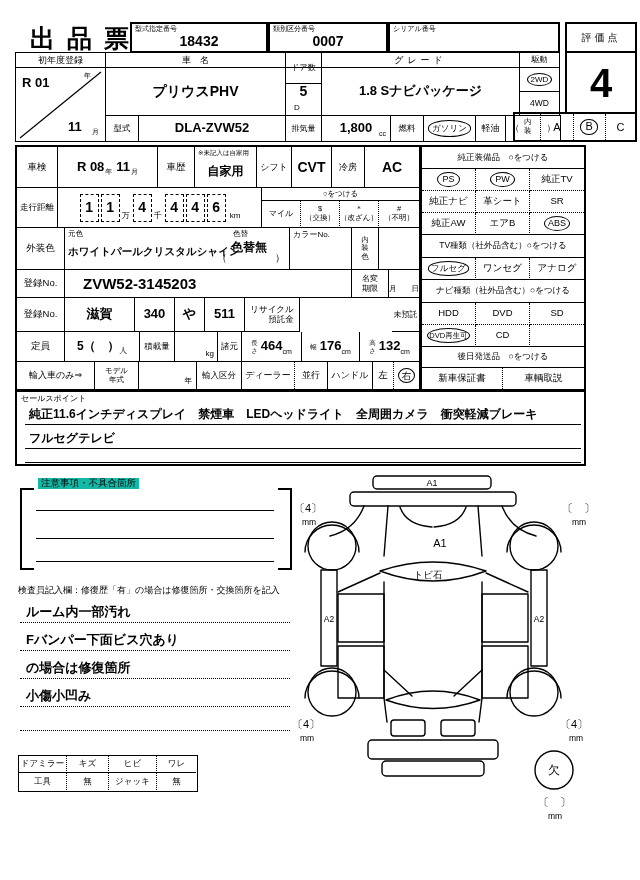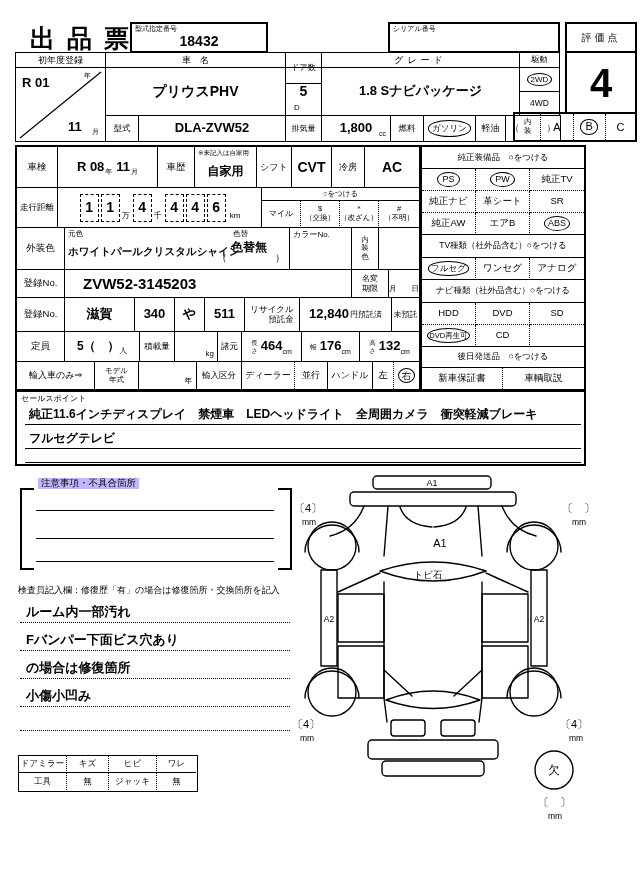--- a/index.html
+++ b/index.html
@@ -27,20 +27,24 @@
 <body>
 
 <div class="sheet">
 
   <div class="t bold" style="left:30px;top:24px;font-size:25px;letter-spacing:12px;">出品票</div>
 
   <div class="c b2" style="left:130px;top:22px;width:138px;height:31px;">
     <span class="t" style="left:3px;top:1px;font-size:7px;">型式指定番号</span>
     <span class="bold" style="font-size:14px;margin-top:7px;">18432</span>
   </div>
+  <div class="c b2" style="left:268px;top:22px;width:120px;height:31px;">
+    <span class="t" style="left:3px;top:1px;font-size:7px;">類別区分番号</span>
+    <span class="bold" style="font-size:14px;margin-top:7px;">0007</span>
+  </div>
   <div class="c b2" style="left:388px;top:22px;width:172px;height:31px;">
     <span class="t" style="left:3px;top:1px;font-size:7px;">シリアル番号</span>
     <span class="bold" style="font-size:14px;margin-top:7px;"></span>
   </div>
 
   <div class="c b2" style="left:565px;top:22px;width:72px;height:31px;">
     <span style="font-size:10px;letter-spacing:3px;">評価点</span>
   </div>
   <div class="c b2" style="left:565px;top:51px;width:72px;height:63px;">
     <span class="bold" style="font-size:40px;">4</span>
@@ -157,24 +161,20 @@
 期限</div>
     <div class="ci" style="left:372px;top:123px;width:30px;height:28px;font-size:7.5px;align-items:flex-end;padding-bottom:3px;border-right-width:0;">月　　日</div>
 
     <div class="ci" style="left:0;top:151px;width:48px;height:34px;font-size:9.5px;">登録No.</div>
     <div class="ci bold" style="left:48px;top:151px;width:70px;height:34px;font-size:13px;">滋賀</div>
     <div class="ci bold" style="left:118px;top:151px;width:40px;height:34px;font-size:13px;">340</div>
     <div class="ci bold" style="left:158px;top:151px;width:30px;height:34px;font-size:13px;">や</div>
     <div class="ci bold" style="left:188px;top:151px;width:40px;height:34px;font-size:13px;">511</div>
     <div class="ci pre" style="left:228px;top:151px;width:55px;height:34px;font-size:8.5px;text-align:right;">リサイクル
 預託金</div>
-    <div class="ci" style="left:283px;top:151px;width:92px;height:34px;">
-      <span class="bold" style="font-size:13px;">12,840</span>
-      <span style="font-size:8px;margin-left:1px;">円預託済</span>
-    </div>
     <div class="ci" style="left:375px;top:151px;width:27px;height:34px;font-size:8px;border-right-width:0;">未預託</div>
 
     <div class="ci" style="left:0;top:185px;width:48px;height:30px;font-size:9.5px;">定員</div>
     <div class="ci" style="left:48px;top:185px;width:75px;height:30px;">
       <span class="bold" style="font-size:12px;">5（　）</span>
       <span style="font-size:7.5px;margin-top:10px;">人</span>
     </div>
     <div class="ci" style="left:123px;top:185px;width:35px;height:30px;font-size:8.5px;">積載量</div>
     <div class="ci" style="left:158px;top:185px;width:43px;height:30px;font-size:8px;align-items:flex-end;justify-content:flex-end;padding:0 3px 3px 0;">kg</div>
     <div class="ci" style="left:201px;top:185px;width:24px;height:30px;font-size:8.5px;">諸元</div>
@@ -250,21 +250,21 @@
   <div class="box" style="left:15px;top:390px;width:571px;height:76px;">
     <span class="t" style="left:4px;top:2px;font-size:8px;">セールスポイント</span>
     <div class="t uline bold" style="left:8px;top:10px;width:552px;height:20px;font-size:12px;white-space:nowrap;">純正11.6インチディスプレイ　禁煙車　LEDヘッドライト　全周囲カメラ　衝突軽減ブレーキ</div>
     <div class="t uline bold" style="left:8px;top:34px;width:552px;height:20px;font-size:12px;">フルセグテレビ</div>
     <div class="t uline" style="left:8px;top:56px;width:552px;height:12px;"></div>
   </div>
 
   <div class="t" style="left:20px;top:478px;width:270px;height:92px;">
     <div class="t" style="left:0;top:10px;width:12px;height:78px;border-left:2px solid #000;border-top:2px solid #000;border-bottom:2px solid #000;"></div>
     <div class="t" style="left:258px;top:10px;width:12px;height:78px;border-right:2px solid #000;border-top:2px solid #000;border-bottom:2px solid #000;"></div>
-    <span class="t" style="left:18px;top:0;font-size:9.5px;background:#c4b5fd;padding:0 3px;">注意事項・不具合箇所</span>
+    <span class="t" style="left:18px;top:0;font-size:9.5px;background:#14b8a6;padding:0 3px;">注意事項・不具合箇所</span>
     <div class="t" style="left:16px;top:32px;width:238px;height:0;border-bottom:1.5px solid #000;"></div>
     <div class="t" style="left:16px;top:60px;width:238px;height:0;border-bottom:1.5px solid #000;"></div>
     <div class="t" style="left:16px;top:83px;width:238px;height:0;border-bottom:1.5px solid #000;"></div>
   </div>
 
   <div class="t" style="left:18px;top:585px;font-size:9px;">検査員記入欄：修復歴「有」の場合は修復箇所・交換箇所を記入</div>
   <div class="t dline" style="left:20px;top:600px;width:264px;height:20px;">ルーム内一部汚れ</div>
   <div class="t dline" style="left:20px;top:628px;width:264px;height:20px;">Fバンパー下面ビス穴あり</div>
   <div class="t dline" style="left:20px;top:656px;width:264px;height:20px;">の場合は修復箇所</div>
   <div class="t dline" style="left:20px;top:684px;width:264px;height:20px;">小傷小凹み</div>

